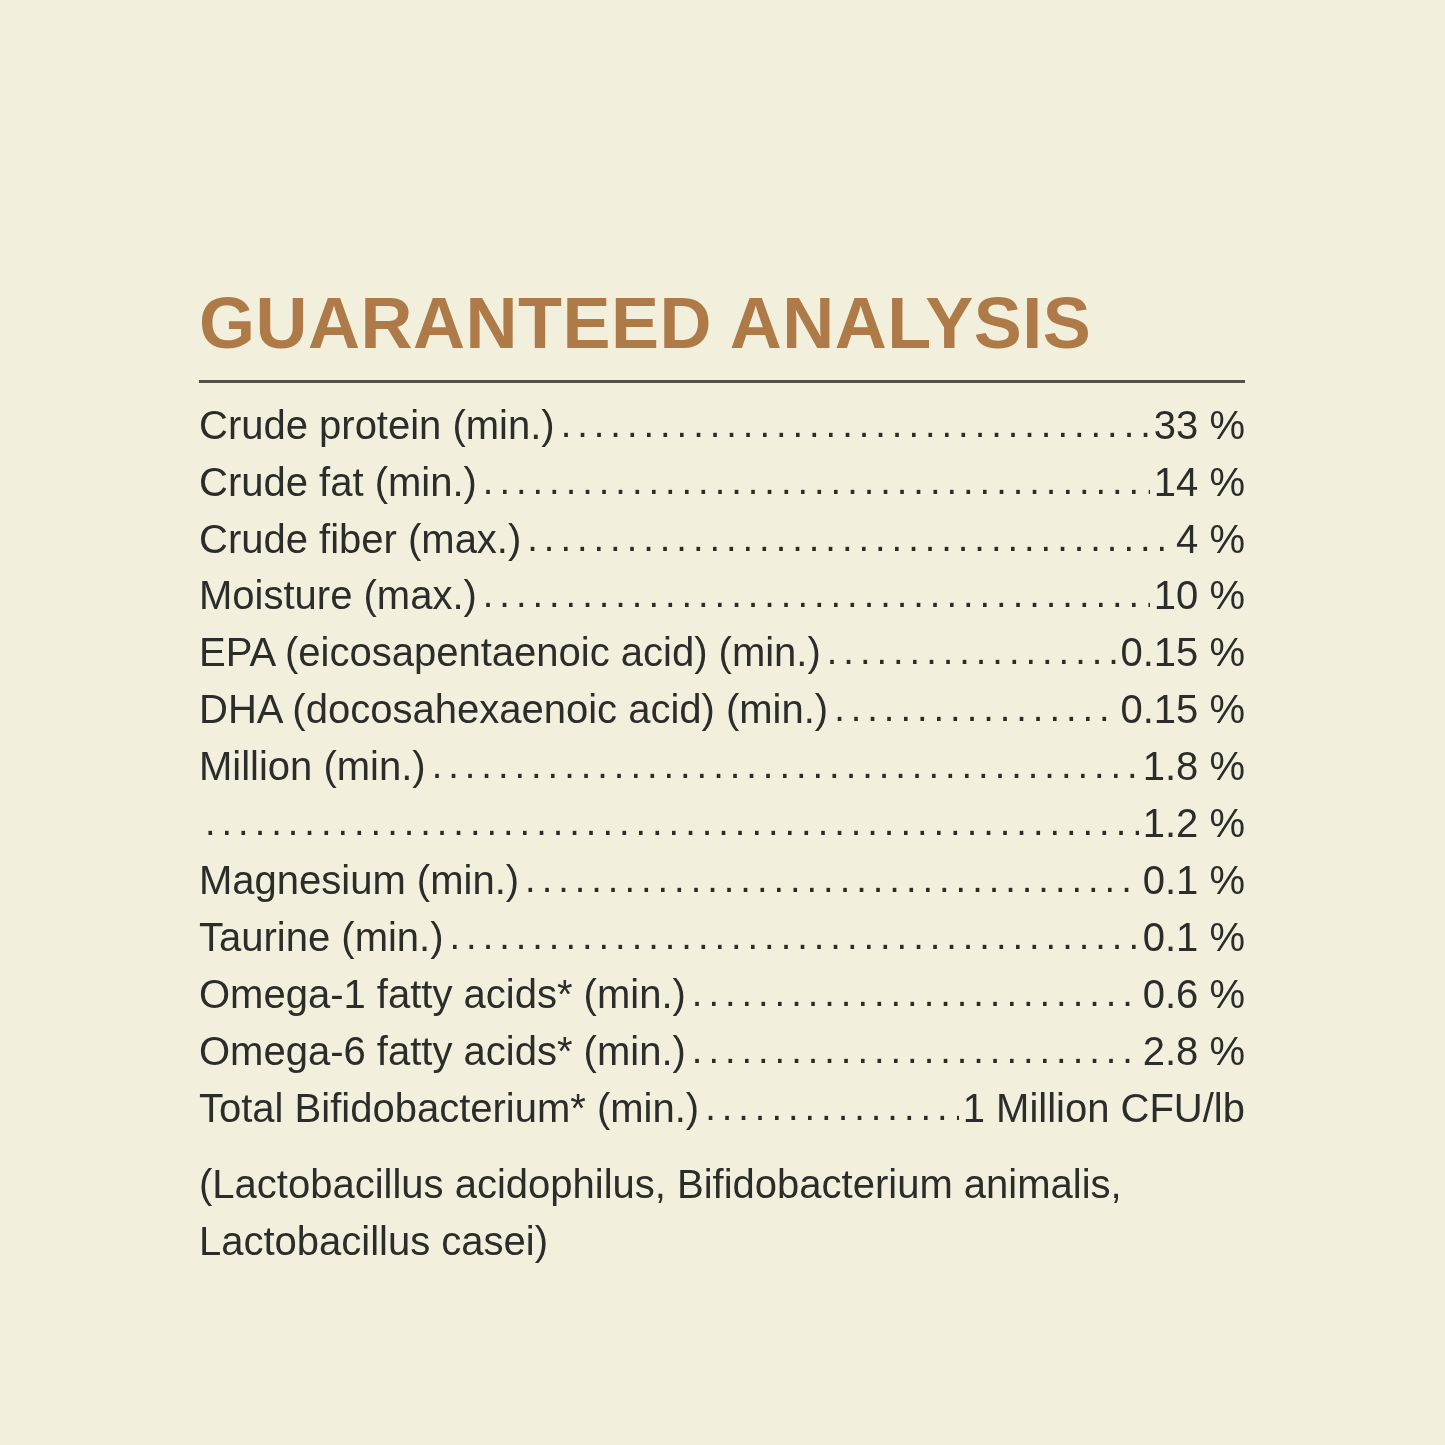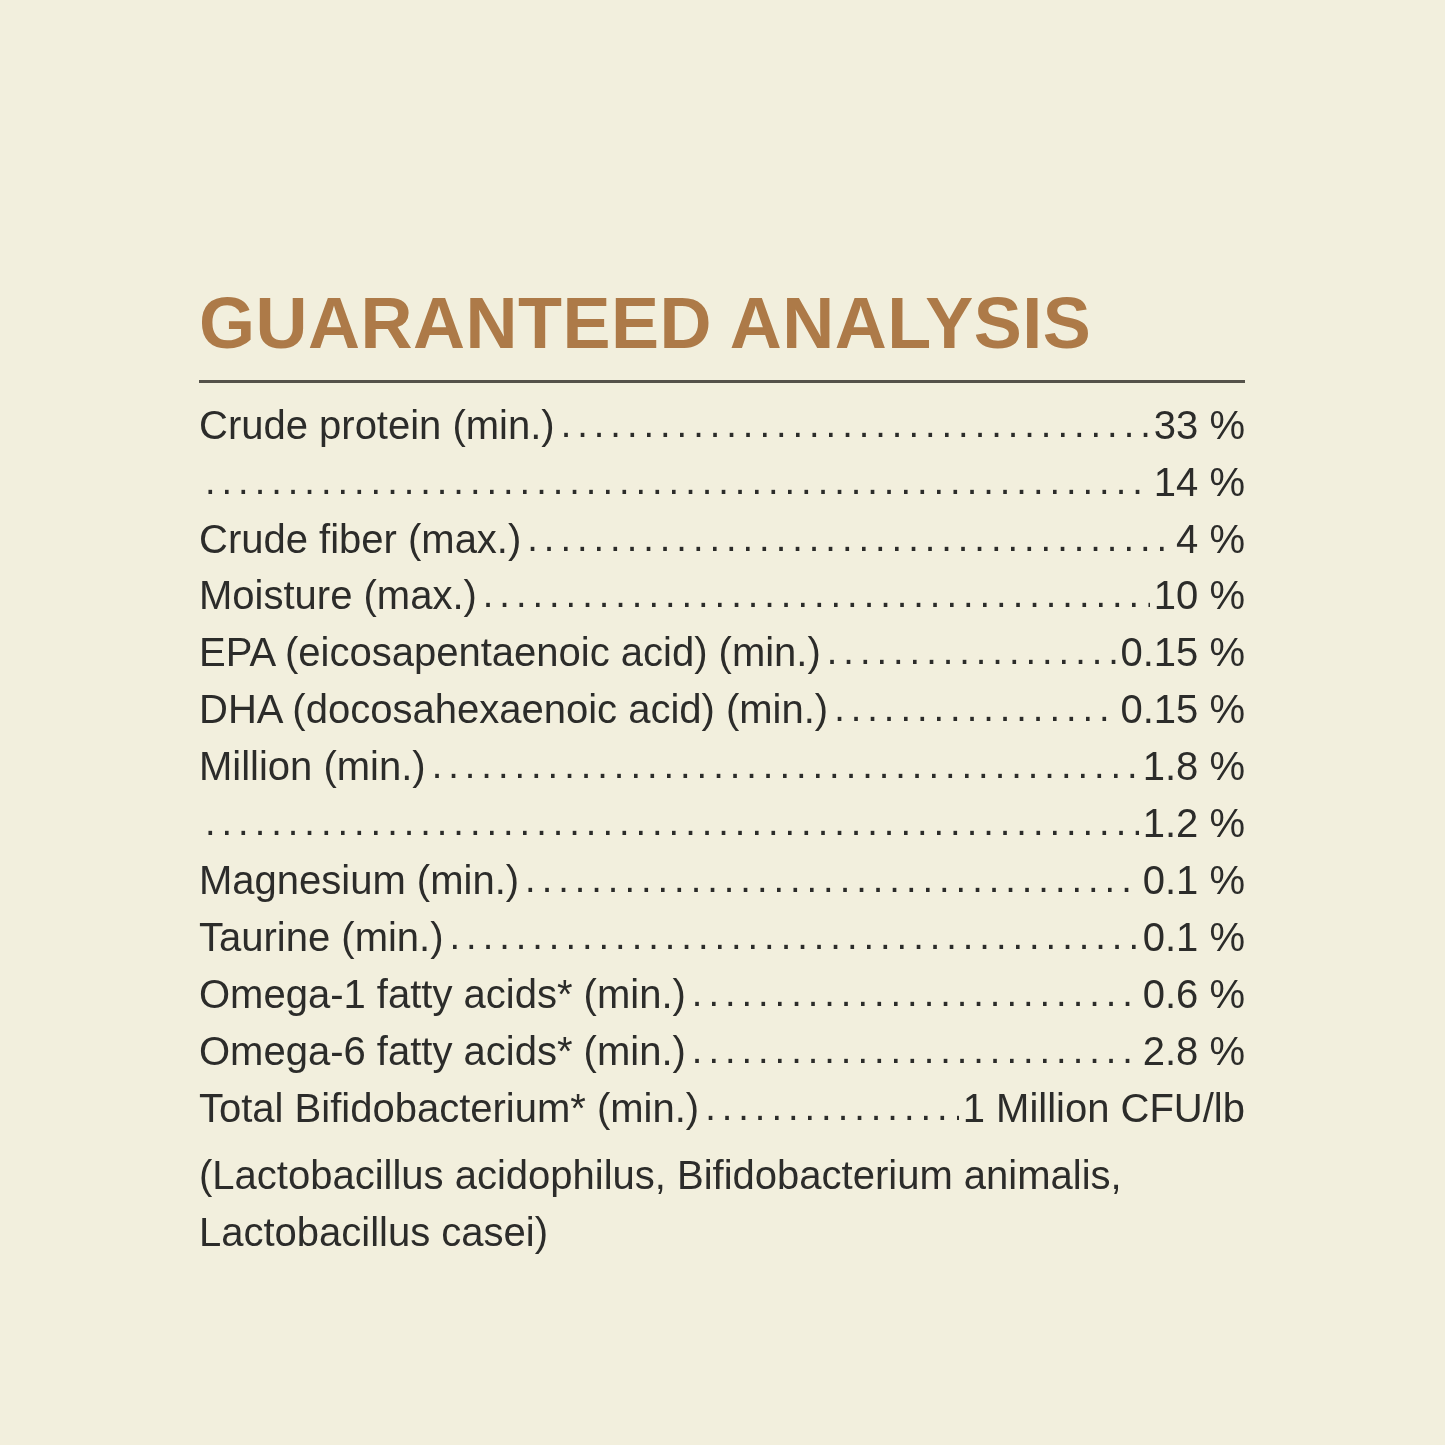--- a/index.html
+++ b/index.html
@@ -61,39 +61,40 @@
     top: -2px;
   }
   .row .value {
     flex: 0 0 auto;
     text-align: center;
   }
   .note {
     font-size: 40px;
     color: #2c2c2a;
     line-height: 1.42;
-    margin-top: 10px;
+    margin-top: 19px;
   }
   .note div {
     white-space: nowrap;
   }
 </style>
 </head>
 <body>
 
 <div class="panel">
   <h1 class="ga-title">GUARANTEED ANALYSIS</h1>
   <div class="rule"></div>
   <div class="rows">
       <div class="row">
         <span class="label">Crude protein (min.)</span>
         <span class="dots">................................................................................</span>
         <span class="value">33 %</span>
       </div>
       <div class="row">
+        <span class="label">Crude fat (min.)</span>
         <span class="dots">................................................................................</span>
         <span class="value">14 %</span>
       </div>
       <div class="row">
         <span class="label">Crude fiber (max.)</span>
         <span class="dots">................................................................................</span>
         <span class="value">4 %</span>
       </div>
       <div class="row">
         <span class="label">Moisture (max.)</span>

